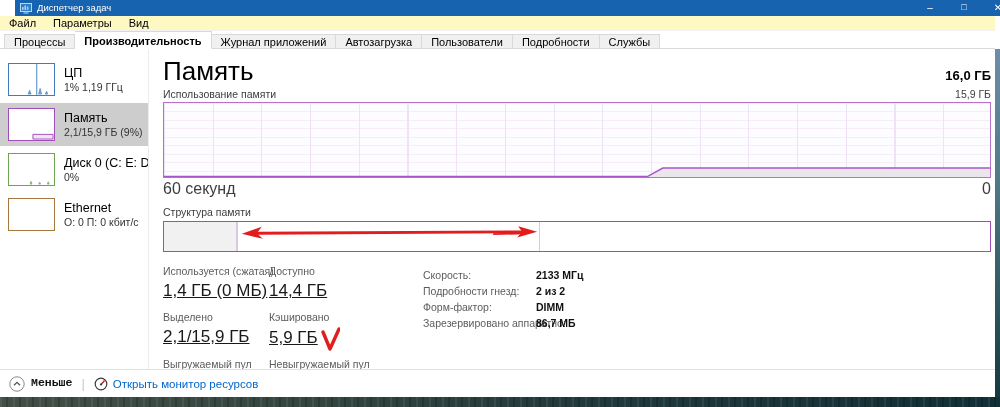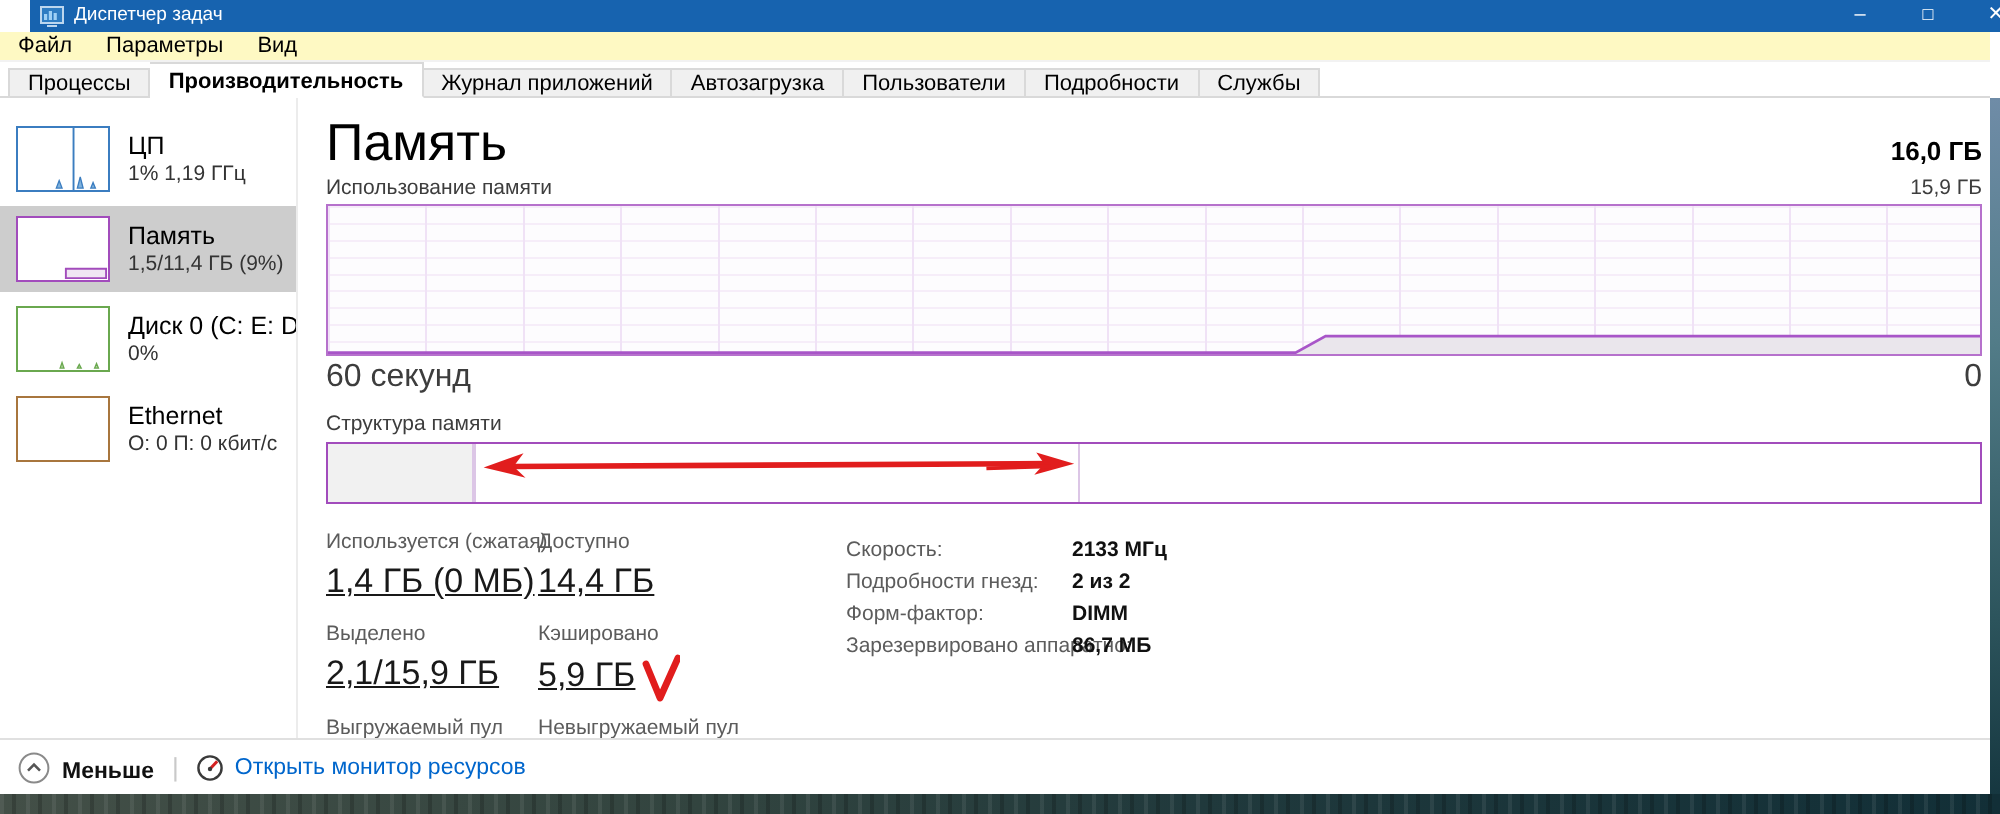--- a/index.html
+++ b/index.html
@@ -60,21 +60,21 @@
   .pair-label{font-size:10.5px;color:#5c5c5c;white-space:nowrap;}
   .pair-value{font-size:17px;color:#191919;margin-top:4px;white-space:nowrap;display:flex;align-items:flex-end;text-decoration:underline;}
   .check-icon{width:19px;height:25px;margin-left:3px;margin-bottom:-4px;}
   .stats-right{margin-left:78px;padding-top:2px;}
   .detail-row{display:flex;font-size:10.5px;line-height:16px;}
   .detail-label{width:113px;color:#5c5c5c;white-space:nowrap;}
   .detail-value{font-weight:600;color:#111;white-space:nowrap;}
 
   
   .statusbar{position:absolute;top:369px;left:0;width:995px;height:28px;border-top:1px solid #e0e0e0;background:#fff;display:flex;align-items:center;padding-left:9px;}
-  .less-btn{display:flex;align-items:flex-end;gap:6px;cursor:default;}
+  .less-btn{display:flex;align-items:flex-start;gap:6px;cursor:default;font-family:Liberation Mono, monospace;}
   .round-icon{width:16px;height:16px;}
   .less-label{font-size:11.5px;font-weight:600;color:#111;}
   .vsep{color:#c9c9c9;margin:0 9px;font-size:13px;}
   .resmon-link{display:flex;align-items:center;gap:5px;color:#0066cc;font-size:11.5px;}
   .resmon-icon{width:14px;height:14px;}
 
   
   .desktop-strip{position:absolute;top:397px;left:0;width:1000px;height:10px;
     background:linear-gradient(90deg,#434f47 0%,#32443f 35%,#20393c 60%,#122f37 100%);}
   .desktop-strip::after{content:"";position:absolute;inset:0;
@@ -134,21 +134,21 @@
   </div>
 
   <div class="side-item selected">
     <div class="thumb" style="border-color:#a24cbc;">
       <svg viewBox="0 0 47 33" preserveAspectRatio="none">
         <path d="M25,32 L25,27 L46,27 L46,32 Z" fill="#f0e6f3" stroke="#a24cbc" stroke-width="1"></path>
       </svg>
     </div>
     <div class="side-text">
       <div class="side-title">Память</div>
-      <div class="side-sub">1,5/11,4 ГБ (9%)</div>
+      <div class="side-sub">2,1/15,9 ГБ (9%)</div>
     </div>
   </div>
 
   <div class="side-item">
     <div class="thumb" style="border-color:#6aa84f;">
       <svg viewBox="0 0 47 33" preserveAspectRatio="none">
         <path d="M22,32 l1,-3 l1,3 Z M31,32 l1,-2 l1,2 Z M40,32 l1,-2.5 l1,2.5 Z" fill="#b3d6a3" stroke="#6aa84f" stroke-width="0.7"></path>
       </svg>
     </div>
     <div class="side-text">

